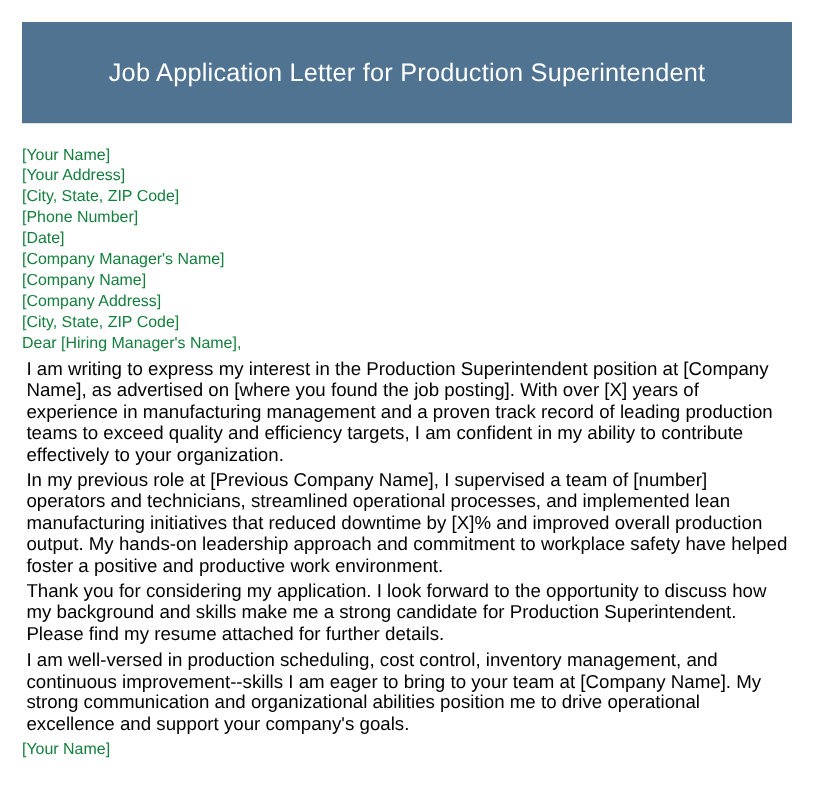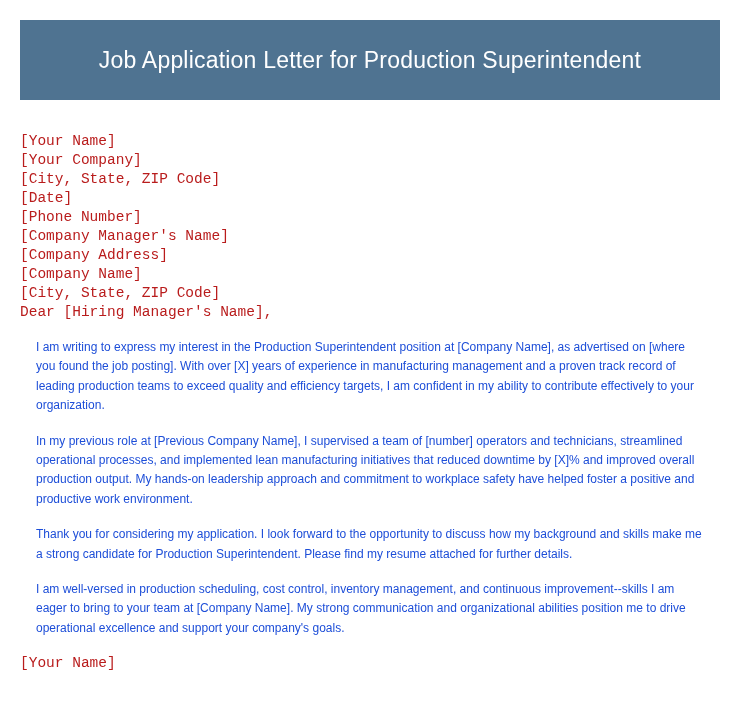--- a/index.html
+++ b/index.html
@@ -18,21 +18,21 @@
     position: relative;
     width: 740px;
     height: 724px;
     background: #ffffff;
   }
   .header-band {
     position: absolute;
     left: 20px;
     top: 20px;
     width: 700px;
-    height: 80px;
+    height: 92px;
     background: #4f7391;
     display: flex;
     align-items: center;
     justify-content: center;
   }
   .header-title {
     color: #ffffff;
     font-size: 23px;
     font-weight: normal;
     letter-spacing: 0.2px;
@@ -41,52 +41,51 @@
   }
   .letter-body {
     position: absolute;
     left: 20px;
     top: 132px;
     width: 700px;
   }
   .line {
     font-size: 14.5px;
     line-height: 19px;
-    color: #b91c1c;
+    color: #15803d;
     margin: 0;
     padding: 0;
-    font-family: Liberation Mono, monospace;
   }
   .para {
-    font-size: 12px;
+    font-size: 17px;
     line-height: 19.4px;
-    color: #1d4ed8;
-    margin: 16px;
+    color: #000000;
+    margin: 4px;
     padding: 0;
     text-align: left;
   }
 </style>
 </head>
 <body>
 
 <div class="page">
 
   <div class="header-band">
     <div class="header-title">Job Application Letter for Production Superintendent</div>
   </div>
 
   <div class="letter-body">
     <p class="line">[Your Name]</p>
-    <p class="line">[Your Company]</p>
+    <p class="line">[Your Address]</p>
     <p class="line">[City, State, ZIP Code]</p>
+    <p class="line">[Phone Number]</p>
     <p class="line">[Date]</p>
-    <p class="line">[Phone Number]</p>
     <p class="line">[Company Manager's Name]</p>
+    <p class="line">[Company Name]</p>
     <p class="line">[Company Address]</p>
-    <p class="line">[Company Name]</p>
     <p class="line">[City, State, ZIP Code]</p>
     <p class="line">Dear [Hiring Manager's Name],</p>
     <p class="para">I am writing to express my interest in the Production Superintendent position at [Company Name], as advertised on [where you found the job posting]. With over [X] years of experience in manufacturing management and a proven track record of leading production teams to exceed quality and efficiency targets, I am confident in my ability to contribute effectively to your organization.</p>
     <p class="para">In my previous role at [Previous Company Name], I supervised a team of [number] operators and technicians, streamlined operational processes, and implemented lean manufacturing initiatives that reduced downtime by [X]% and improved overall production output. My hands-on leadership approach and commitment to workplace safety have helped foster a positive and productive work environment.</p>
     <p class="para">Thank you for considering my application. I look forward to the opportunity to discuss how my background and skills make me a strong candidate for Production Superintendent. Please find my resume attached for further details.</p>
     <p class="para">I am well-versed in production scheduling, cost control, inventory management, and continuous improvement--skills I am eager to bring to your team at [Company Name]. My strong communication and organizational abilities position me to drive operational excellence and support your company's goals.</p>
     <p class="line">[Your Name]</p>
   </div>
 
 </div>

